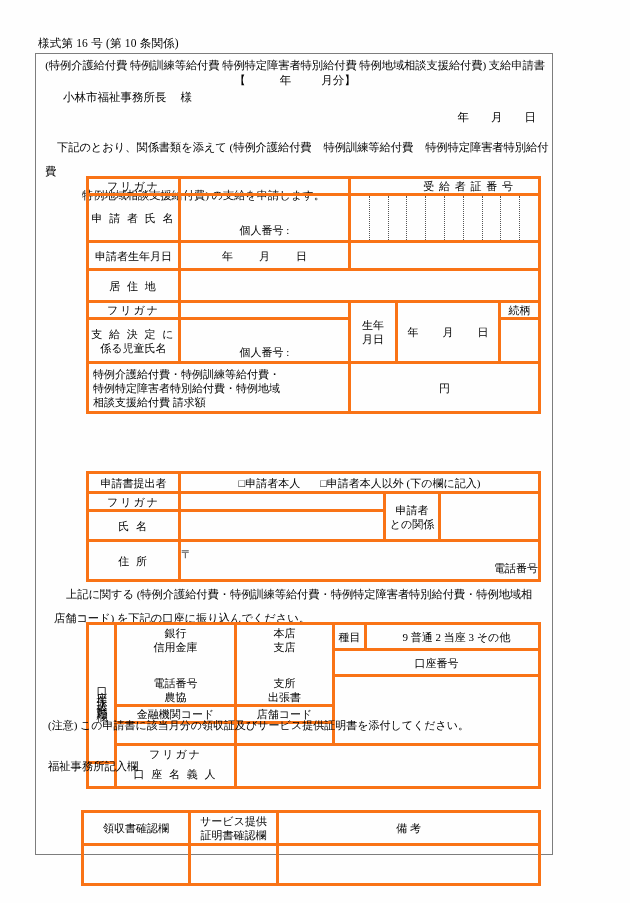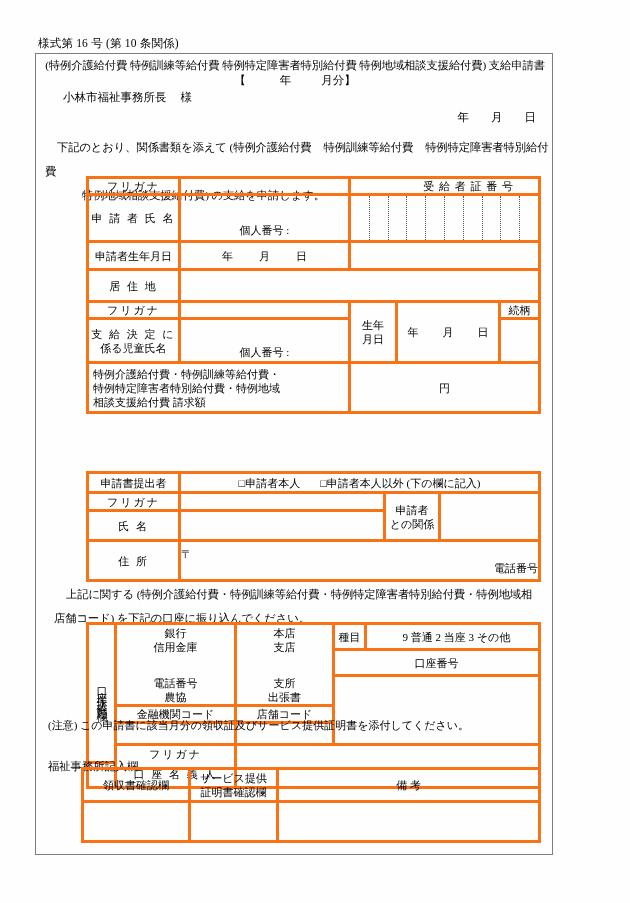--- a/index.html
+++ b/index.html
@@ -170,21 +170,21 @@
     writing-mode: vertical-rl;
     text-orientation: upright;
     letter-spacing: 4px;
     margin: 0 auto;
     font-size: 11px;
     line-height: 1;
   }
   .stack { line-height: 14px; }
 
   
-  #tableD { left: 45px; top: 713px; width: 457px; padding-left: 40px; }
+  #tableD { left: 45px; top: 756px; width: 457px; padding-left: 40px; }
   .yen { font-size: 11.5px; }
   .checkbox-row { text-align: left; padding-left: 6px; font-size: 11px; margin-left: 28px; }
   .checkbox-row .gap { display: inline-block; width: 20px; }
   .postal { text-align: left; padding-left: 6px; vertical-align: top; }
   .tel-center { text-align: right; font-family: Liberation Serif, serif; }
 </style>
 </head>
 <body>
 
 <div id="page">

